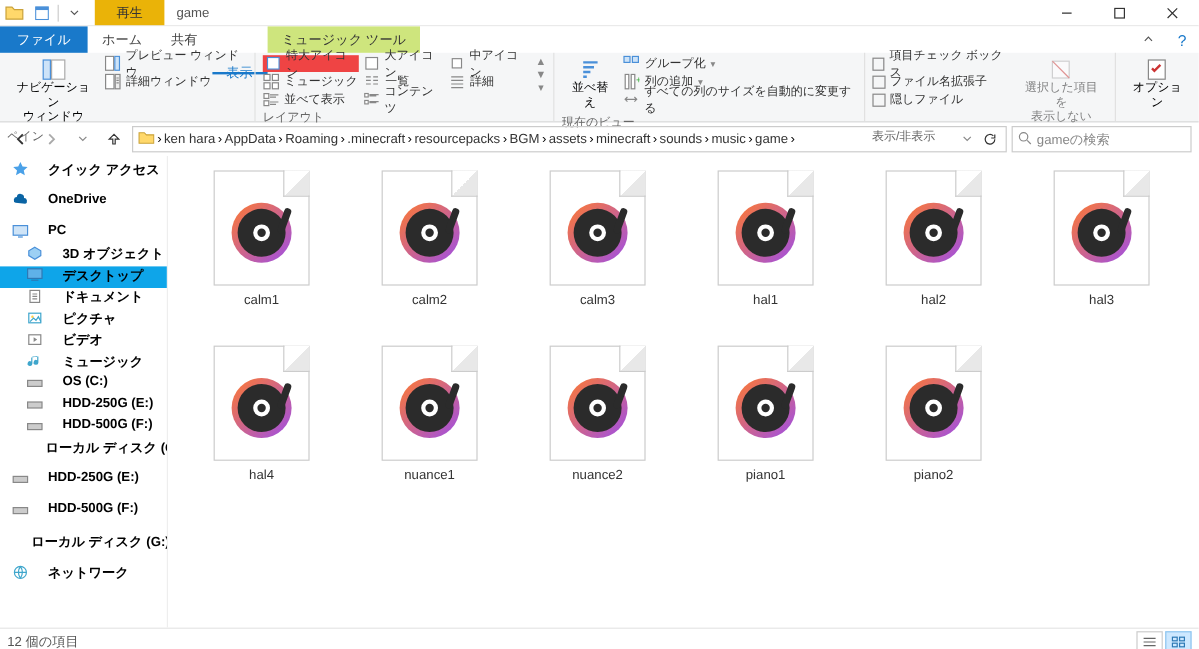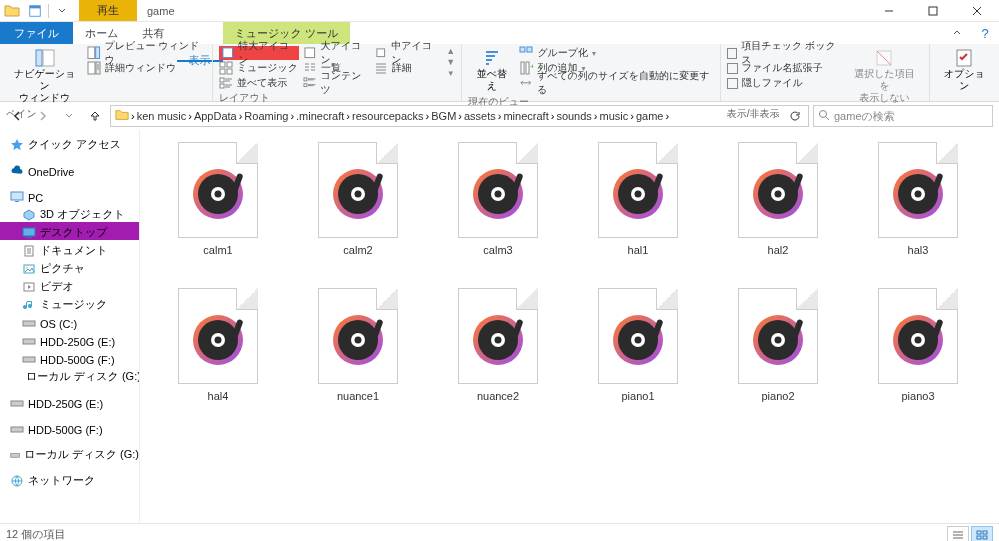--- a/index.html
+++ b/index.html
@@ -39,28 +39,28 @@
 .rstack { display: flex; flex-direction: column; gap: 1px; }
 .check { width: 11px; height: 11px; border: 1px solid #888; display: inline-block; position: relative; }
 
 
 .navbar { height: 28px; display: flex; align-items: center; padding: 2px 6px; gap: 4px; }
 .navbtn { width: 22px; height: 22px; display: flex; align-items: center; justify-content: center; color: #888; }
 .navbtn.enabled { color: #333; }
 .address { flex: 1; height: 22px; border: 1px solid #ccc; display: flex; align-items: center; padding: 0 4px; gap: 2px; font-size: 11px; overflow: hidden; }
 .crumb { display: flex; align-items: center; gap: 4px; white-space: nowrap; color: #333; }
 .addr-actions { display: flex; align-items: center; gap: 2px; margin-left: auto; }
-.searchbox { width: 180px; height: 22px; border: 1px solid #ccc; display: flex; align-items: center; padding: 0 4px; gap: 4px; color: #888; font-size: 11px; }
+.searchbox { width: 150px; height: 22px; border: 1px solid #ccc; display: flex; align-items: center; padding: 0 4px; gap: 4px; color: #888; font-size: 11px; }
 
 
 .main { display: flex; height: 393px; }
 .sidebar { width: 140px; border-right: 1px solid #eee; overflow-y: auto; padding: 4px 0; font-size: 11px; }
-.tree-item { display: flex; align-items: flex-end; height: 18px; padding-left: 10px; gap: 4px; white-space: nowrap; }
+.tree-item { display: flex; align-items: flex-start; height: 18px; padding-left: 10px; gap: 16px; white-space: nowrap; font-weight: bold; }
 .tree-item.l1 { padding-left: 22px; }
-.tree-item.sel { background: #a21caf; }
+.tree-item.sel { background: #0ea5e9; }
 .tree-item .t-ico { width: 14px; height: 14px; display: flex; align-items: center; justify-content: center; }
 .tree-sep { height: 8px; }
 
 .content { flex: 1; overflow: auto; padding: 8px 0 0 8px; }
 .files { display: flex; flex-wrap: wrap; }
 .file { width: 140px; height: 146px; display: flex; flex-direction: column; align-items: center; padding-top: 4px; }
 .file .thumb { width: 80px; height: 96px; position: relative; }
 .file .page { position: absolute; inset: 0; background: #fff; border: 1px solid #ccc; }
 .file .fold { position: absolute; top: 0; right: 0; width: 22px; height: 22px; background: linear-gradient(135deg, #fff 0 50%, #e8e8e8 50% 100%); border-left: 1px solid #ccc; border-bottom: 1px solid #ccc; }
 .file .music-ico { position: absolute; left: 50%; top: 54%; transform: translate(-50%, -50%); width: 54px; height: 54px; }
@@ -378,21 +378,21 @@
         <path d="M7 3l-4 4h3v4h2V7h3z" fill="none" stroke="#333"></path>
       </svg>
     </div>
 
   <div class="address">
     <span class="t-ico"><svg width="14" height="14" viewBox="0 0 16 16">
           <path d="M1 3h5l2 2h7v8H1z" fill="#ffd86b" stroke="#caa23a"></path>
         </svg></span>
     <span class="chev">›</span>
     <span id="crumbs" style="display:flex;gap:2px;align-items:center;">
-        <span class="crumb">ken music</span>
+        <span class="crumb">ken hara</span>
         <span class="chev">›</span>
         <span class="crumb">AppData</span>
         <span class="chev">›</span>
         <span class="crumb">Roaming</span>
         <span class="chev">›</span>
         <span class="crumb">.minecraft</span>
         <span class="chev">›</span>
         <span class="crumb">resourcepacks</span>
         <span class="chev">›</span>
         <span class="crumb">BGM</span>
@@ -809,41 +809,20 @@
     </linearGradient>
   </defs>
   <circle cx="27" cy="27" r="25" fill="url(#g)"></circle>
   <circle cx="27" cy="27" r="20" fill="#2b2b2b"></circle>
   <circle cx="27" cy="27" r="7" fill="#fff"></circle>
   <circle cx="27" cy="27" r="3.5" fill="#2b2b2b"></circle>
   <rect x="43" y="6" width="6" height="22" rx="3" fill="#2b2b2b" transform="rotate(20 46 17)"></rect>
 </svg></div>
     </div>
     <div class="fname">piano2</div>
-        </div>
-        <div class="file">
-    <div class="thumb">
-      <div class="page"></div>
-      <div class="fold"></div>
-      <div class="music-ico">
-<svg viewBox="0 0 54 54">
-  <defs>
-    <linearGradient id="g" x1="0" y1="0" x2="1" y2="1">
-      <stop offset="0" stop-color="#ff7a2f"></stop>
-      <stop offset="1" stop-color="#9d4ee8"></stop>
-    </linearGradient>
-  </defs>
-  <circle cx="27" cy="27" r="25" fill="url(#g)"></circle>
-  <circle cx="27" cy="27" r="20" fill="#2b2b2b"></circle>
-  <circle cx="27" cy="27" r="7" fill="#fff"></circle>
-  <circle cx="27" cy="27" r="3.5" fill="#2b2b2b"></circle>
-  <rect x="43" y="6" width="6" height="22" rx="3" fill="#2b2b2b" transform="rotate(20 46 17)"></rect>
-</svg></div>
-    </div>
-    <div class="fname">piano3</div>
         </div>
       </div>
   </div>
 </div>
 
 <div class="statusbar">
   <span>12 個の項目</span>
   <div class="viewbtns">
     <div class="vbtn">
         <svg width="12" height="10" viewBox="0 0 12 10">

